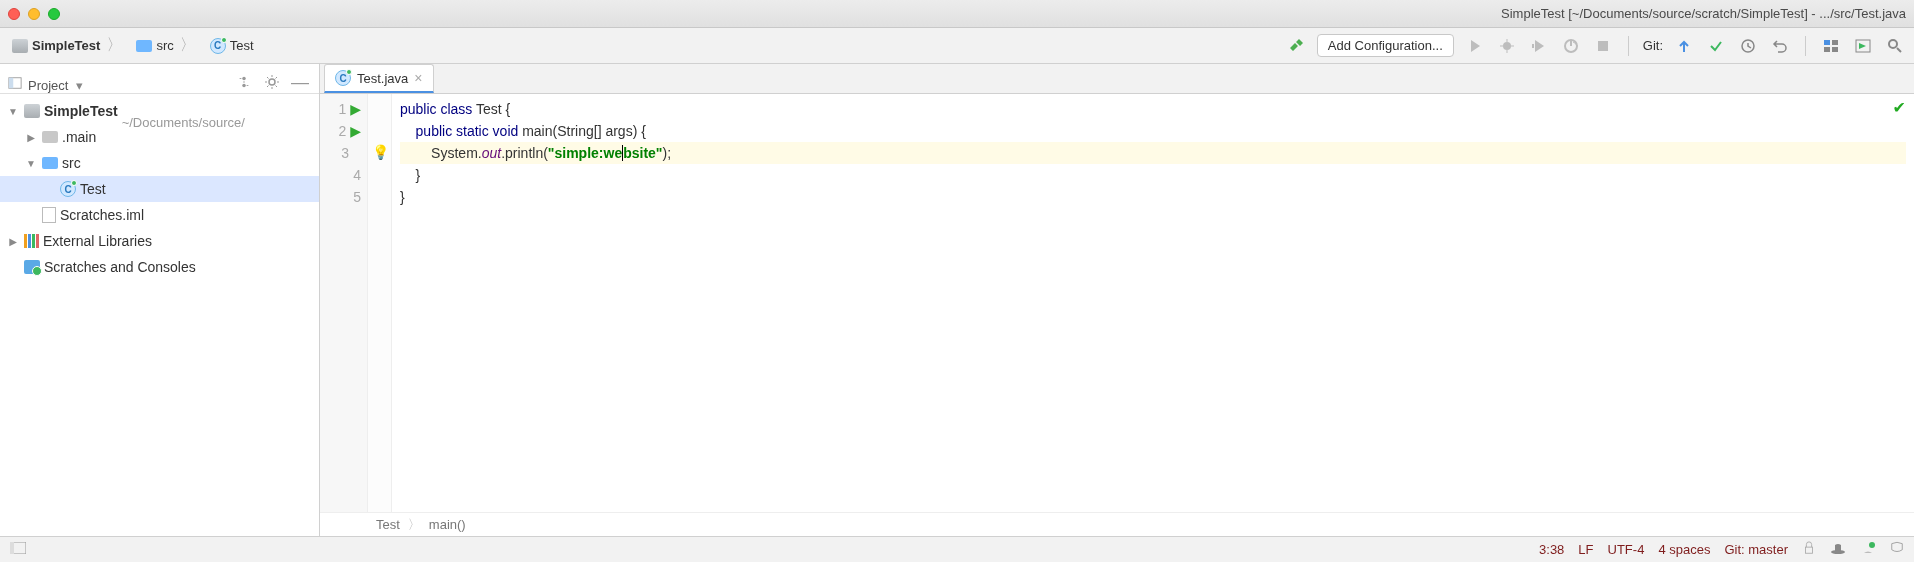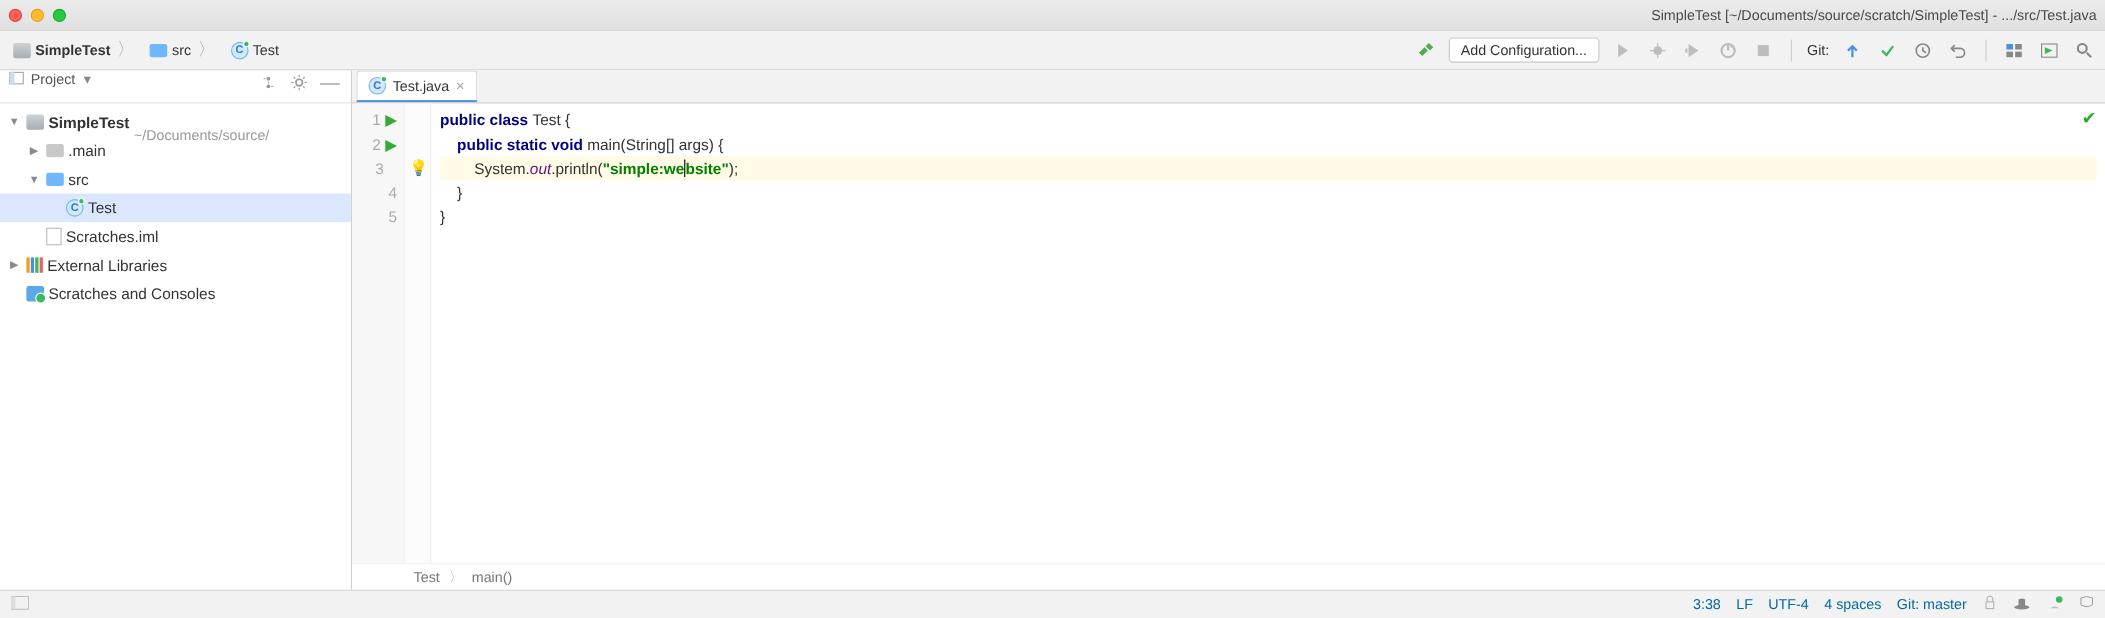--- a/index.html
+++ b/index.html
@@ -22,21 +22,21 @@
 .crumb-label { color:#333; }
 .tbbtns { display:flex; align-items:center; gap:10px; }
 .icon-btn { width:22px; height:22px; display:flex; align-items:center; justify-content:center; color:#888; }
 .icon-btn.enabled { color:#555; }
 .addconf { background:#fff; border:1px solid #c8c8c8; border-radius:4px; padding:3px 10px; font-size:13px; color:#333; }
 .vdiv { width:1px; height:20px; background:#ccc; margin:0 4px; }
 
 
 .main { display:flex; height: calc(100vh - 28px - 36px - 26px); }
 .sidebar { width: 320px; background:#fff; border-right:1px solid #d0d0d0; display:flex; flex-direction:column; }
-.side-header { height:30px; border-bottom:1px solid #e0e0e0; display:flex; align-items:flex-start; padding:0 8px; gap:6px; }
+.side-header { height:30px; border-bottom:1px solid #e0e0e0; display:flex; align-items:flex-end; padding:0 8px; gap:6px; }
 .side-title { font-size:13px; color:#555; flex:1; }
 .side-title .caret { color:#888; margin-left:4px; }
 .side-header .icon-btn { color:#999; }
 .tree { padding:4px 0; font-size:14px; overflow:hidden; }
 .tree-row { display:flex; align-items:center; height:26px; padding-left:6px; gap:4px; white-space:nowrap; }
 .tree-row.selected { background:#dbe7ff; }
 .tw { width:14px; color:#8a8a8a; font-size:10px; text-align:center; }
 .tree-row .lbl { color:#333; }
 .tree-row .muted { color:#999; font-size:13px;margin-top:23px; }
 .indent1 { padding-left: 24px; }
@@ -47,31 +47,31 @@
 .tabs { height:30px; border-bottom:1px solid #d0d0d0; display:flex; align-items:flex-end; background:#f2f2f2; }
 .tab { height:29px; display:flex; align-items:center; gap:6px; padding:0 10px; background:#fff; border:1px solid #d0d0d0; border-bottom:2px solid #4a90e2; border-top-left-radius:3px; border-top-right-radius:3px; margin-left:4px; }
 .tab .close { color:#aaa; font-size:14px; }
 .editor { flex:1; display:flex; font-family: Menlo, Consolas, monospace; font-size:14px; position:relative; }
 .gutter { width:48px; background:#f7f7f7; border-right:1px solid #eee; text-align:right; padding:4px 6px 0 0; color:#aaa; line-height:22px; }
 .gutter .run-tri { color:#3a3; display:inline-block; margin-left:4px; }
 .annot { width:24px; background:#fcfcfc; border-right:1px solid #eee; position:relative; }
 .bulb { position:absolute; left:4px; top:50px; color:#f0a020; font-size:14px; }
 .code { flex:1; padding:4px 8px 0 8px; line-height:22px; white-space:pre; color:#333; }
 .hl-line { background:#fffbe6; display:inline-block; width:100%; }
-.kw { color:#000080; font-weight:bold; }
+.kw { color:#000080; font-weight:normal; }
 .static-field { color:#660e7a; font-style:italic; }
 .str { color:#008000; font-weight:bold; }
 .caret-line { border-left:1px solid #000; }
 .check { position:absolute; right:8px; top:4px; color:#2a2; font-size:16px; }
 
 .crumb-bar { height:24px; border-top:1px solid #eee; display:flex; align-items:center; gap:8px; padding-left:56px; color:#777; font-size:13px; }
 .crumb-bar .sep { color:#bbb; }
 
 
-.statusbar { height:26px; background:#f2f2f2; border-top:1px solid #d0d0d0; display:flex; align-items:center; padding:0 10px; font-size:13px; color:#0369a1; }
+.statusbar { height:26px; background:#f2f2f2; border-top:1px solid #d0d0d0; display:flex; align-items:center; padding:0 10px; font-size:13px; color:#7f1d1d; }
 .statusbar .right { margin-left:auto; display:flex; gap:14px; align-items:center; }
 .lock { color:#aaa; }
 
 
 .svgicon { width:16px; height:16px; display:inline-block; }
 .folder-blue { width:16px; height:12px; background:#6fb7ff; border-radius:2px; position:relative; display:inline-block; }
 .folder-gray { width:16px; height:12px; background:#c8c8c8; border-radius:2px; position:relative; display:inline-block; }
 .proj-icon { width:16px; height:14px; background:linear-gradient(#cdd2d6,#a8adb1); border-radius:2px; display:inline-block; position:relative; }
 .class-icon { width:16px; height:16px; border-radius:50%; background:#d1e8ff; border:1px solid #6fb7e8; display:inline-flex; align-items:center; justify-content:center; font-size:10px; color:#2a7abf; font-weight:bold; position:relative; }
 .jar-icon { width:14px; height:16px; background:#eee; border:1px solid #bbb; border-radius:2px; display:inline-block; }

